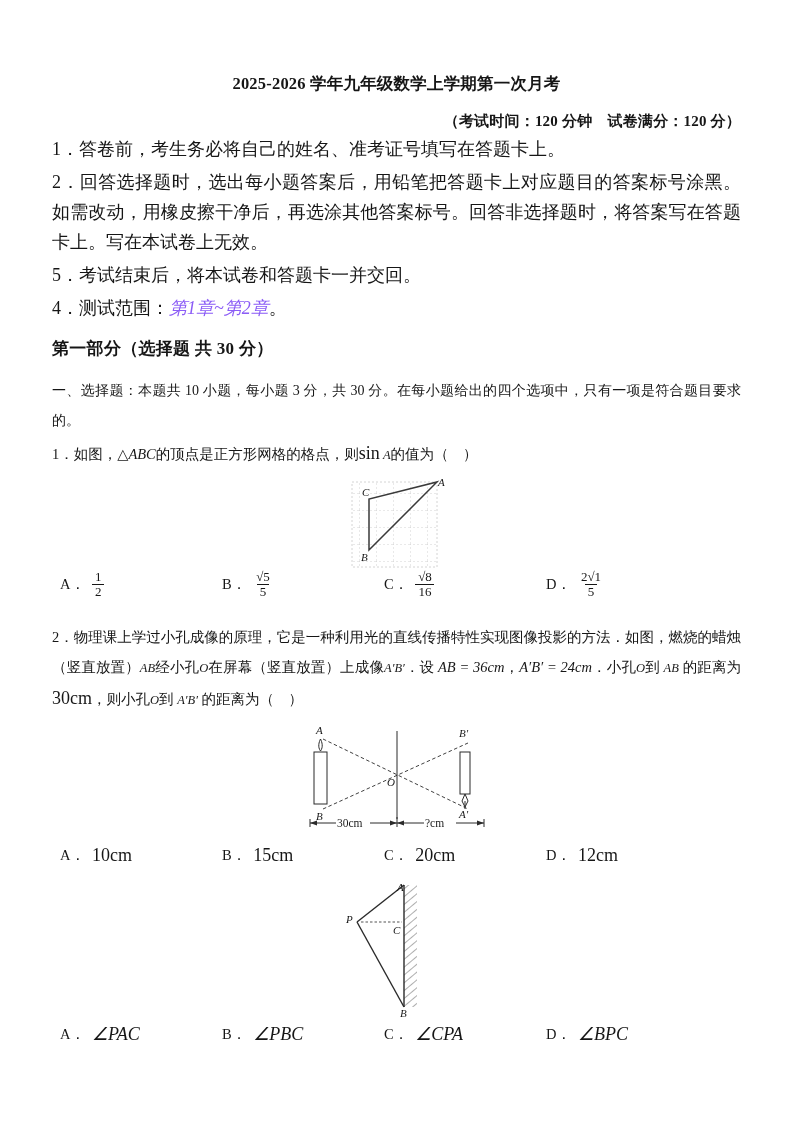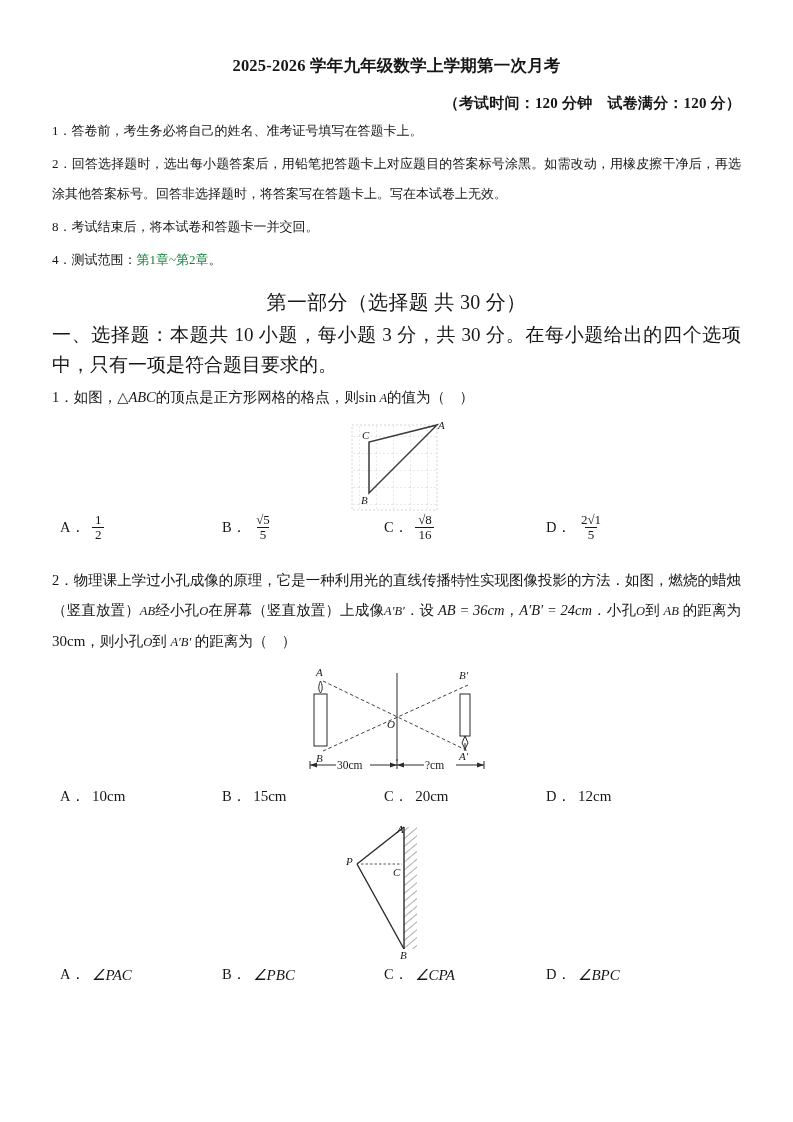--- a/index.html
+++ b/index.html
@@ -9,47 +9,47 @@
     position:relative;
     font-family:"Liberation Serif","DejaVu Serif",serif;
     color:#161616;
     -webkit-font-smoothing:antialiased;
   }
   .page { position:relative; width:793px; height:1122px; padding:0 52px; }
 
   
   .doc-title {
     text-align:center; font-weight:bold; font-size:16.5px;
-    letter-spacing:.2px; margin-top:55px;
+    letter-spacing:.2px; margin-top:73px;
   }
   .doc-subtitle {
     text-align:right; font-weight:bold; font-size:15px;
     margin-top:17px; letter-spacing:.2px;
   }
   .notice-head { font-size:14.5px; margin-top:21px; }
 
   .notice-item {
-    font-size:13px; line-height:30px; text-align:justify;
+    font-size:18px; line-height:30px; text-align:justify;
     text-justify:inter-ideograph; margin-top:3px;
   }
-  .red { color:#15803d; }
+  .red { color:#8b5cf6;font-style:italic; }
 
   .part-title {
-    text-align:center; font-weight:normal; font-size:20px;
+    text-align:left; font-weight:bold; font-size:17px;
     margin-top:14px; letter-spacing:.3px;
   }
   .section-intro {
-    font-size:19px; line-height:30px; margin-top:4px;
+    font-size:14px; line-height:30px; margin-top:16px;
     text-align:justify; text-justify:inter-ideograph;
   }
 
   .q-text { font-size:14.5px; line-height:30px; margin-top:2px;
             text-align:justify; text-justify:inter-ideograph; }
   .it { font-style:italic; font-family:Liberation Serif, serif; }
-  .sm { font-size:15px; }
+  .sm { font-size:18px; }
   .smi { font-size:12.5px; font-style:italic; }
 
   
   .opts { position:relative; height:34px; font-size:14.5px; margin-top:6px; }
   .opt { position:absolute; top:0; white-space:nowrap; display:flex; align-items:center; }
   .opt .lbl { font-size:14.5px; }
   .opt .val { margin-left:7px; }
   .opt-a { left:8px; }  .opt-b { left:170px; }
   .opt-c { left:332px; } .opt-d { left:494px; }
 
@@ -66,21 +66,21 @@
 </head>
 <body>
 
 <div class="page">
 
   <div class="doc-title">2025-2026 学年九年级数学上学期第一次月考</div>
   <div class="doc-subtitle">（考试时间：120 分钟　试卷满分：120 分）</div>
 
   <div class="notice-item">1．答卷前，考生务必将自己的姓名、准考证号填写在答题卡上。</div>
   <div class="notice-item">2．回答选择题时，选出每小题答案后，用铅笔把答题卡上对应题目的答案标号涂黑。如需改动，用橡皮擦干净后，再选涂其他答案标号。回答非选择题时，将答案写在答题卡上。写在本试卷上无效。</div>
-  <div class="notice-item">8．考试结束后，将本试卷和答题卡一并交回。</div>
+  <div class="notice-item">5．考试结束后，将本试卷和答题卡一并交回。</div>
   <div class="notice-item"><span>4．测试范围：</span><span class="red">第1章~第2章</span><span>。</span></div>
 
   <div class="part-title">第一部分（选择题 共 30 分）</div>
   <div class="section-intro">一、选择题：本题共 10 小题，每小题 3 分，共 30 分。在每小题给出的四个选项中，只有一项是符合题目要求的。</div>
 
   <div class="q-text"><span>1．</span><span>如图，△</span><span class="it">ABC</span><span>的顶点是正方形网格的格点，则</span><span class="sm">sin</span><span class="smi">&nbsp;</span><span class="smi">A</span><span>的值为（　）</span></div>
 
   <div class="fig-center" style="margin-top:6px;">
     <svg width="110" height="92" viewBox="0 0 110 92">
       <defs>

